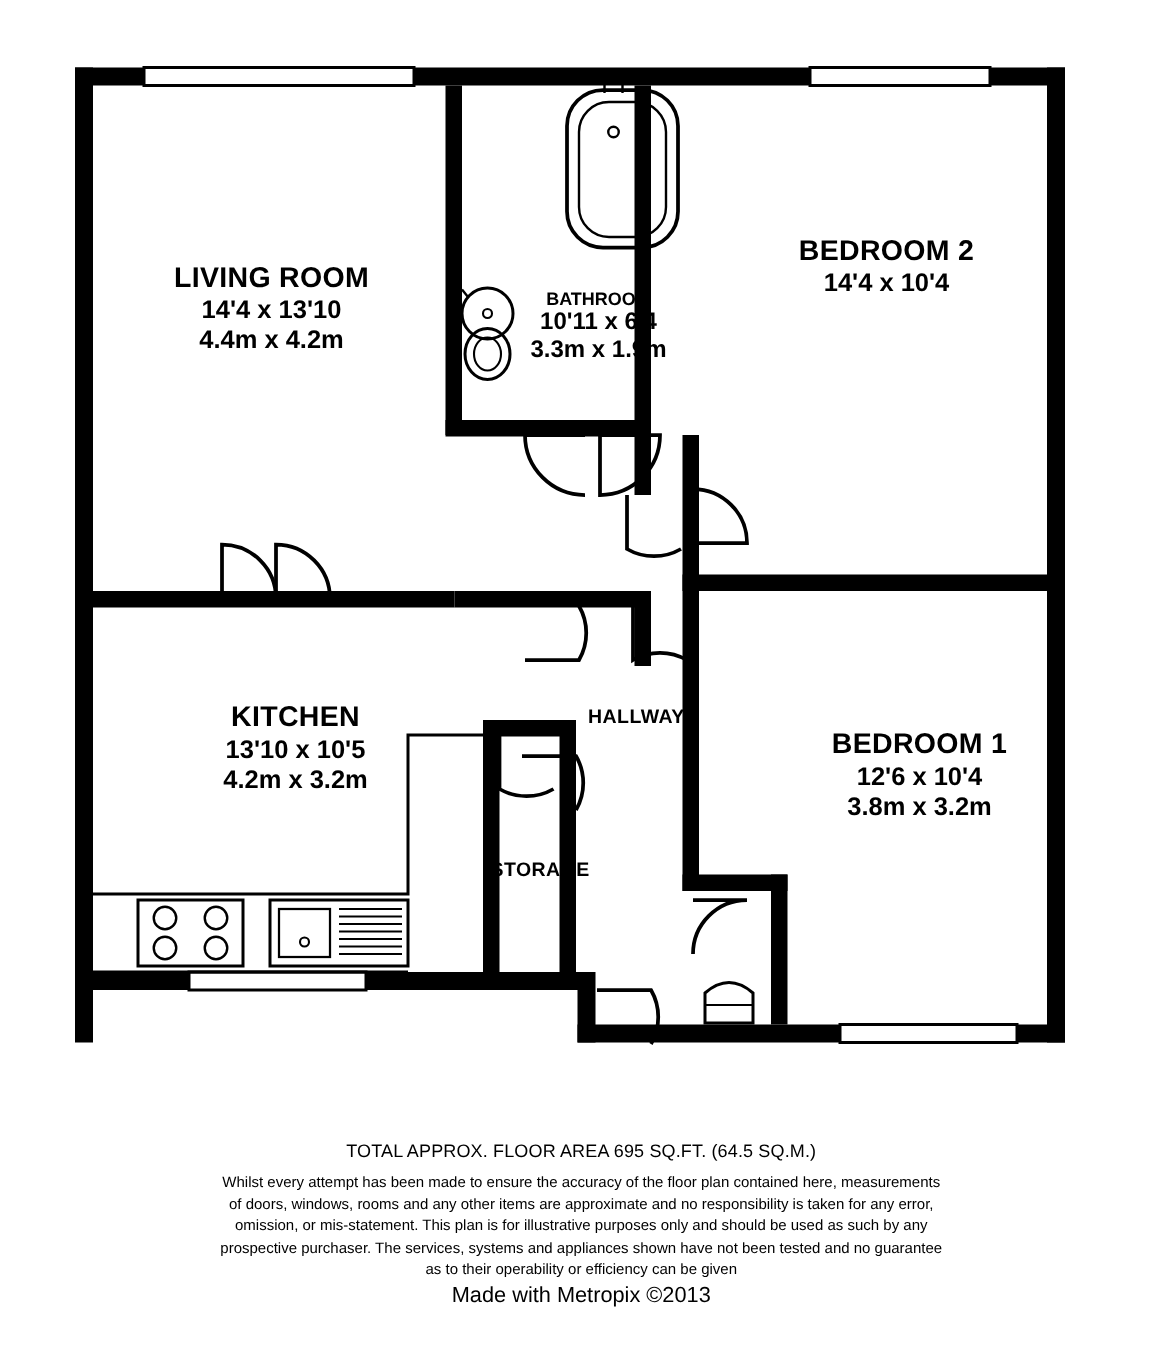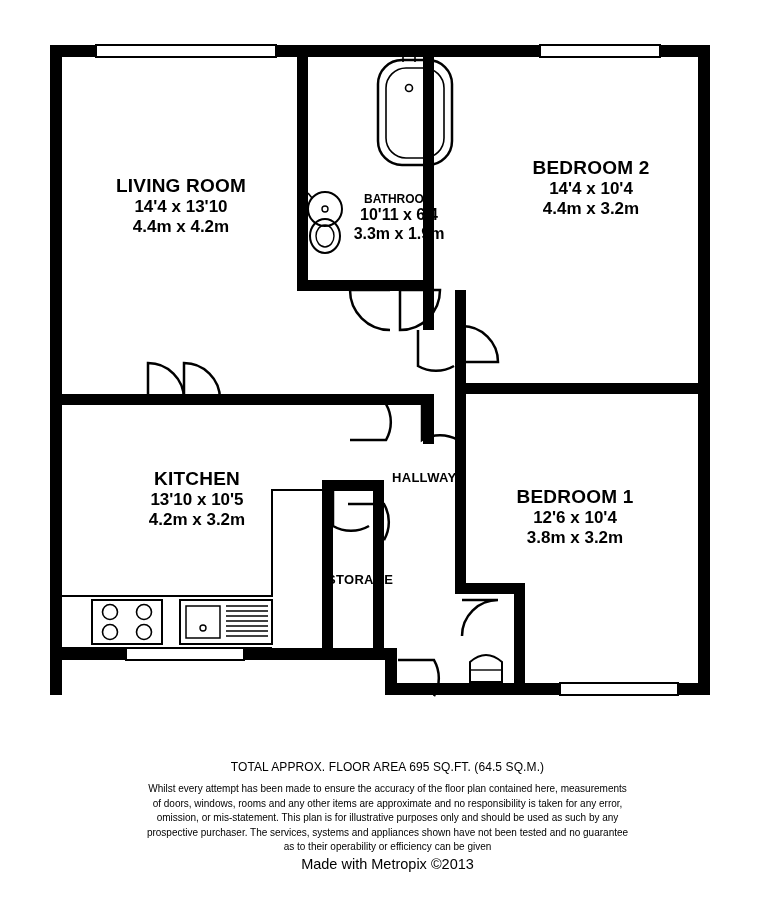--- a/index.html
+++ b/index.html
@@ -214,30 +214,29 @@
 
 <div class="room-label" style="left: 88px; top: 175px; width: 186px;">
   <div class="name">LIVING ROOM</div>
   <div class="dim">14'4 x 13'10</div>
   <div class="dim">4.4m x 4.2m</div>
 </div>
 
 <div class="room-label" style="left: 498px; top: 157px; width: 186px;">
   <div class="name">BEDROOM 2</div>
   <div class="dim">14'4 x 10'4</div>
-  <div class="dim">4.4m x 3.2m</div>
 </div>
 
 <div class="room-label" style="left: 104px; top: 468px; width: 186px;">
   <div class="name">KITCHEN</div>
   <div class="dim">13'10 x 10'5</div>
   <div class="dim">4.2m x 3.2m</div>
 </div>
 
-<div class="room-label" style="left: 482px; top: 486px; width: 186px;">
+<div class="room-label" style="left: 520px; top: 486px; width: 186px;">
   <div class="name">BEDROOM 1</div>
   <div class="dim">12'6 x 10'4</div>
   <div class="dim">3.8m x 3.2m</div>
 </div>
 
 <div class="bathroom-label" style="left: 337px; top: 192px; width: 124px;">
   <div class="name">BATHROOM</div>
   <div class="dim">10'11 x 6'4</div>
   <div class="dim">3.3m x 1.9m</div>
 </div>

